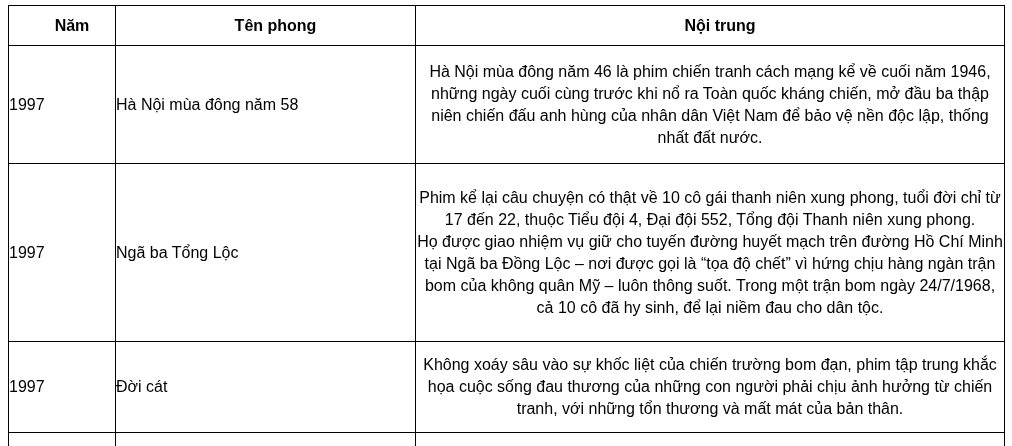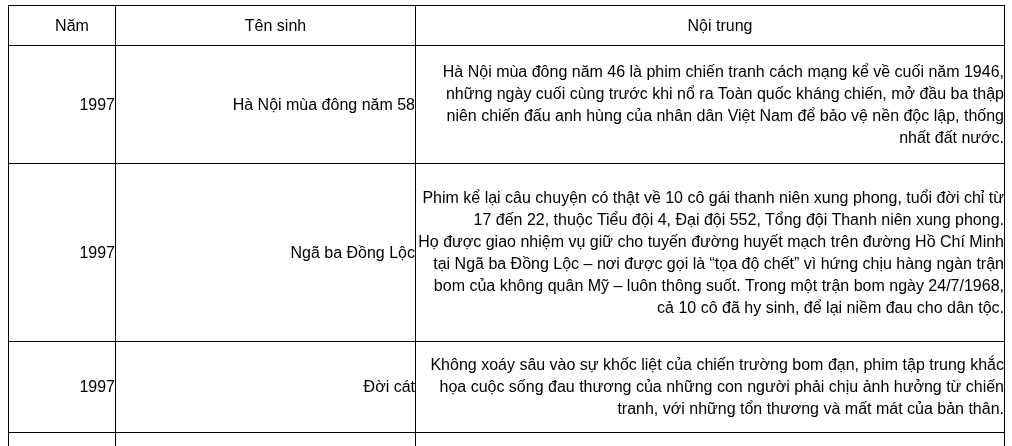--- a/index.html
+++ b/index.html
@@ -28,63 +28,63 @@
   .doc-table col.col-content { width: 589px; }
   .doc-table th, .doc-table td {
     border: 1.5px solid #000000;
     font-size: 16px;
     line-height: 22px;
     vertical-align: middle;
     overflow: hidden;
     padding: 0;
   }
   .doc-table th {
-    font-weight: normal;
+    font-weight: bold;
     text-align: center;
     height: 39px;
     padding-left: 20px;
   }
   .cell-year, .cell-title {
-    text-align: right;
+    text-align: left;
   }
   .cell-content {
-    text-align: right;
+    text-align: center;
     padding: 8px 12px 8px 10px;
     white-space: pre-line;
   }
   tr.row-1 { height: 118px; }
   tr.row-2 { height: 178px; }
   tr.row-3 { height: 91px; }
   tr.row-4 { height: 40px; }
 </style>
 </head>
 <body>
 
 <table class="doc-table">
   <colgroup>
     <col class="col-year">
     <col class="col-title">
     <col class="col-content">
   </colgroup>
   <thead>
     <tr>
       <th>Năm</th>
-      <th>Tên sinh</th>
+      <th>Tên phong</th>
       <th>Nội trung</th>
     </tr>
   </thead>
   <tbody>
     <tr class="row-1">
       <td class="cell-year">1997</td>
       <td class="cell-title">Hà Nội mùa đông năm 58</td>
       <td class="cell-content">Hà Nội mùa đông năm 46 là phim chiến tranh cách mạng kể về cuối năm 1946, những ngày cuối cùng trước khi nổ ra Toàn quốc kháng chiến, mở đầu ba thập niên chiến đấu anh hùng của nhân dân Việt Nam để bảo vệ nền độc lập, thống nhất đất nước.</td>
     </tr>
     <tr class="row-2">
       <td class="cell-year">1997</td>
-      <td class="cell-title">Ngã ba Đồng Lộc</td>
+      <td class="cell-title">Ngã ba Tổng Lộc</td>
       <td class="cell-content">Phim kể lại câu chuyện có thật về 10 cô gái thanh niên xung phong, tuổi đời chỉ từ 17 đến 22, thuộc Tiểu đội 4, Đại đội 552, Tổng đội Thanh niên xung phong.
 Họ được giao nhiệm vụ giữ cho tuyến đường huyết mạch trên đường Hồ Chí Minh tại Ngã ba Đồng Lộc – nơi được gọi là “tọa độ chết” vì hứng chịu hàng ngàn trận bom của không quân Mỹ – luôn thông suốt. Trong một trận bom ngày 24/7/1968, cả 10 cô đã hy sinh, để lại niềm đau cho dân tộc.</td>
     </tr>
     <tr class="row-3">
       <td class="cell-year">1997</td>
       <td class="cell-title">Đời cát</td>
       <td class="cell-content">Không xoáy sâu vào sự khốc liệt của chiến trường bom đạn, phim tập trung khắc họa cuộc sống đau thương của những con người phải chịu ảnh hưởng từ chiến tranh, với những tổn thương và mất mát của bản thân.</td>
     </tr>
     <tr class="row-4">
       <td class="cell-year"></td>

